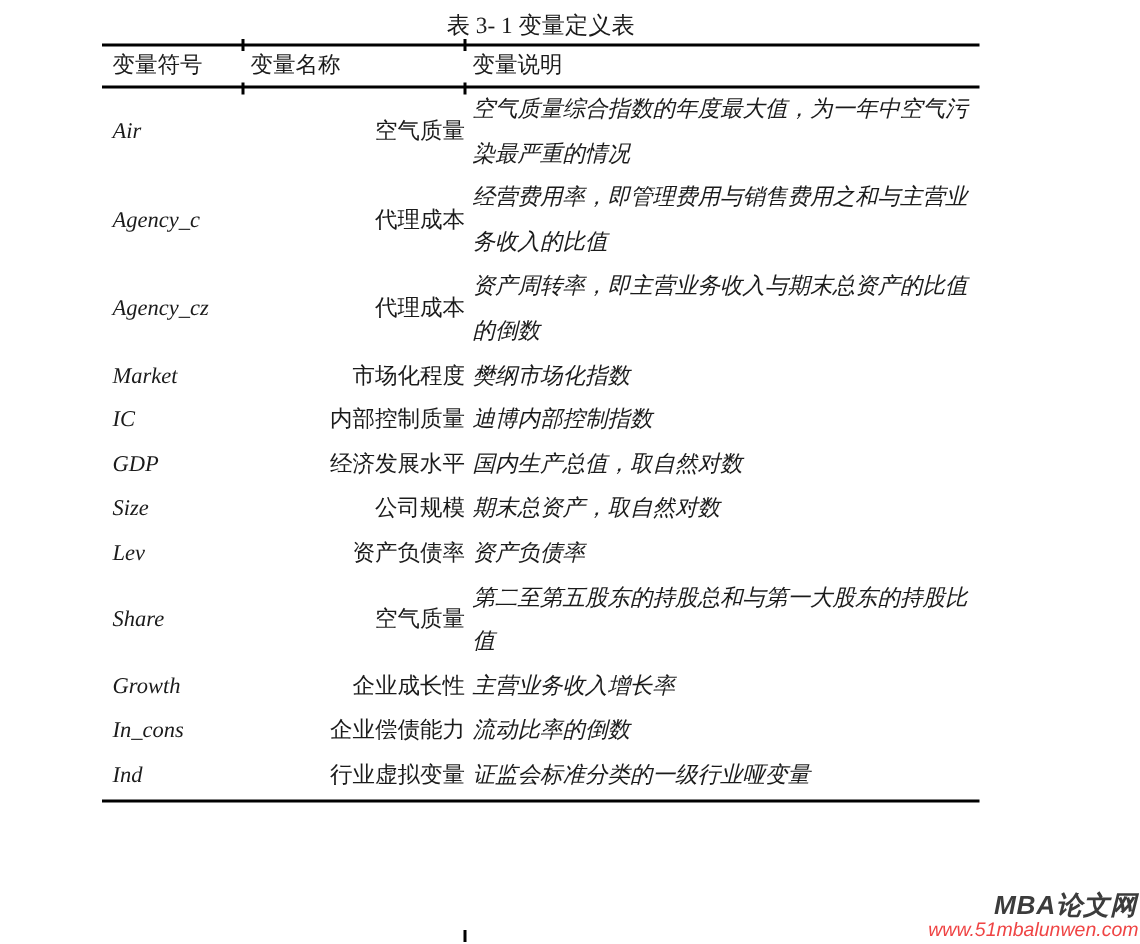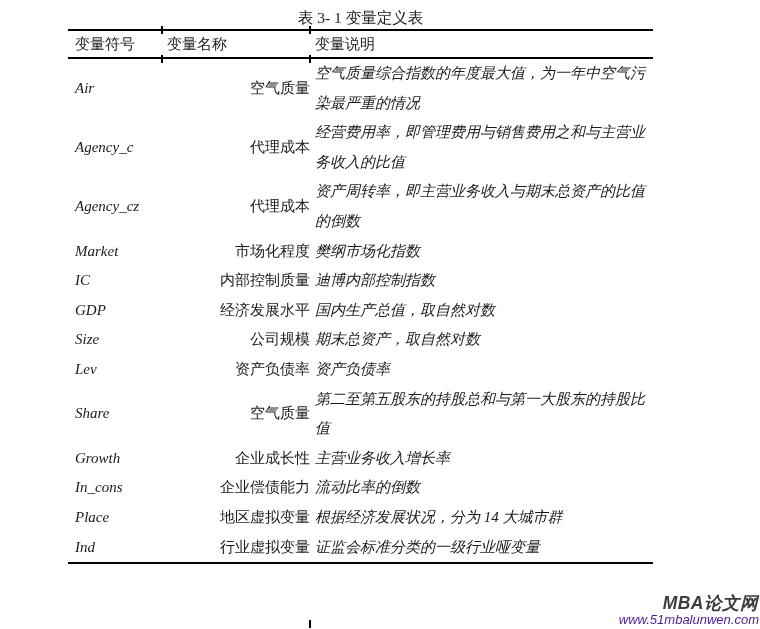--- a/index.html
+++ b/index.html
@@ -169,35 +169,30 @@
             <td class="sym">Growth</td>
             <td class="name">企业成长性</td>
             <td class="desc">主营业务收入增长率</td>
           </tr>
           <tr>
             <td class="sym">In_cons</td>
             <td class="name">企业偿债能力</td>
             <td class="desc">流动比率的倒数</td>
           </tr>
           <tr>
-            <td class="sym">Place</td>
-            <td class="name">地区虚拟变量</td>
-            <td class="desc">根据经济发展状况，分为 14 大城市群</td>
-          </tr>
-          <tr>
             <td class="sym">Ind</td>
             <td class="name">行业虚拟变量</td>
             <td class="desc">证监会标准分类的一级行业哑变量</td>
           </tr>
         </tbody>
     </table>
 
     <div class="tick" style="left:93px; top:-2.75px"></div>
     <div class="tick" style="left:241px; top:-2.75px"></div>
     <div class="tick" style="left:93px; top:25.75px"></div>
     <div class="tick" style="left:241px; top:25.75px"></div>
     <div class="tick" style="left:241px; top:590.5px"></div>
   </div>
 
   <div class="wm-brand" style="color: rgb(60, 60, 60);">MBA论文网</div>
-  <div class="wm-url" style="color: #4c1d95;">www.51mbalunwen.com</div>
+  <div class="wm-url" style="color: #ef4444;">www.51mbalunwen.com</div>
 
 </div>
 
 </body></html>

